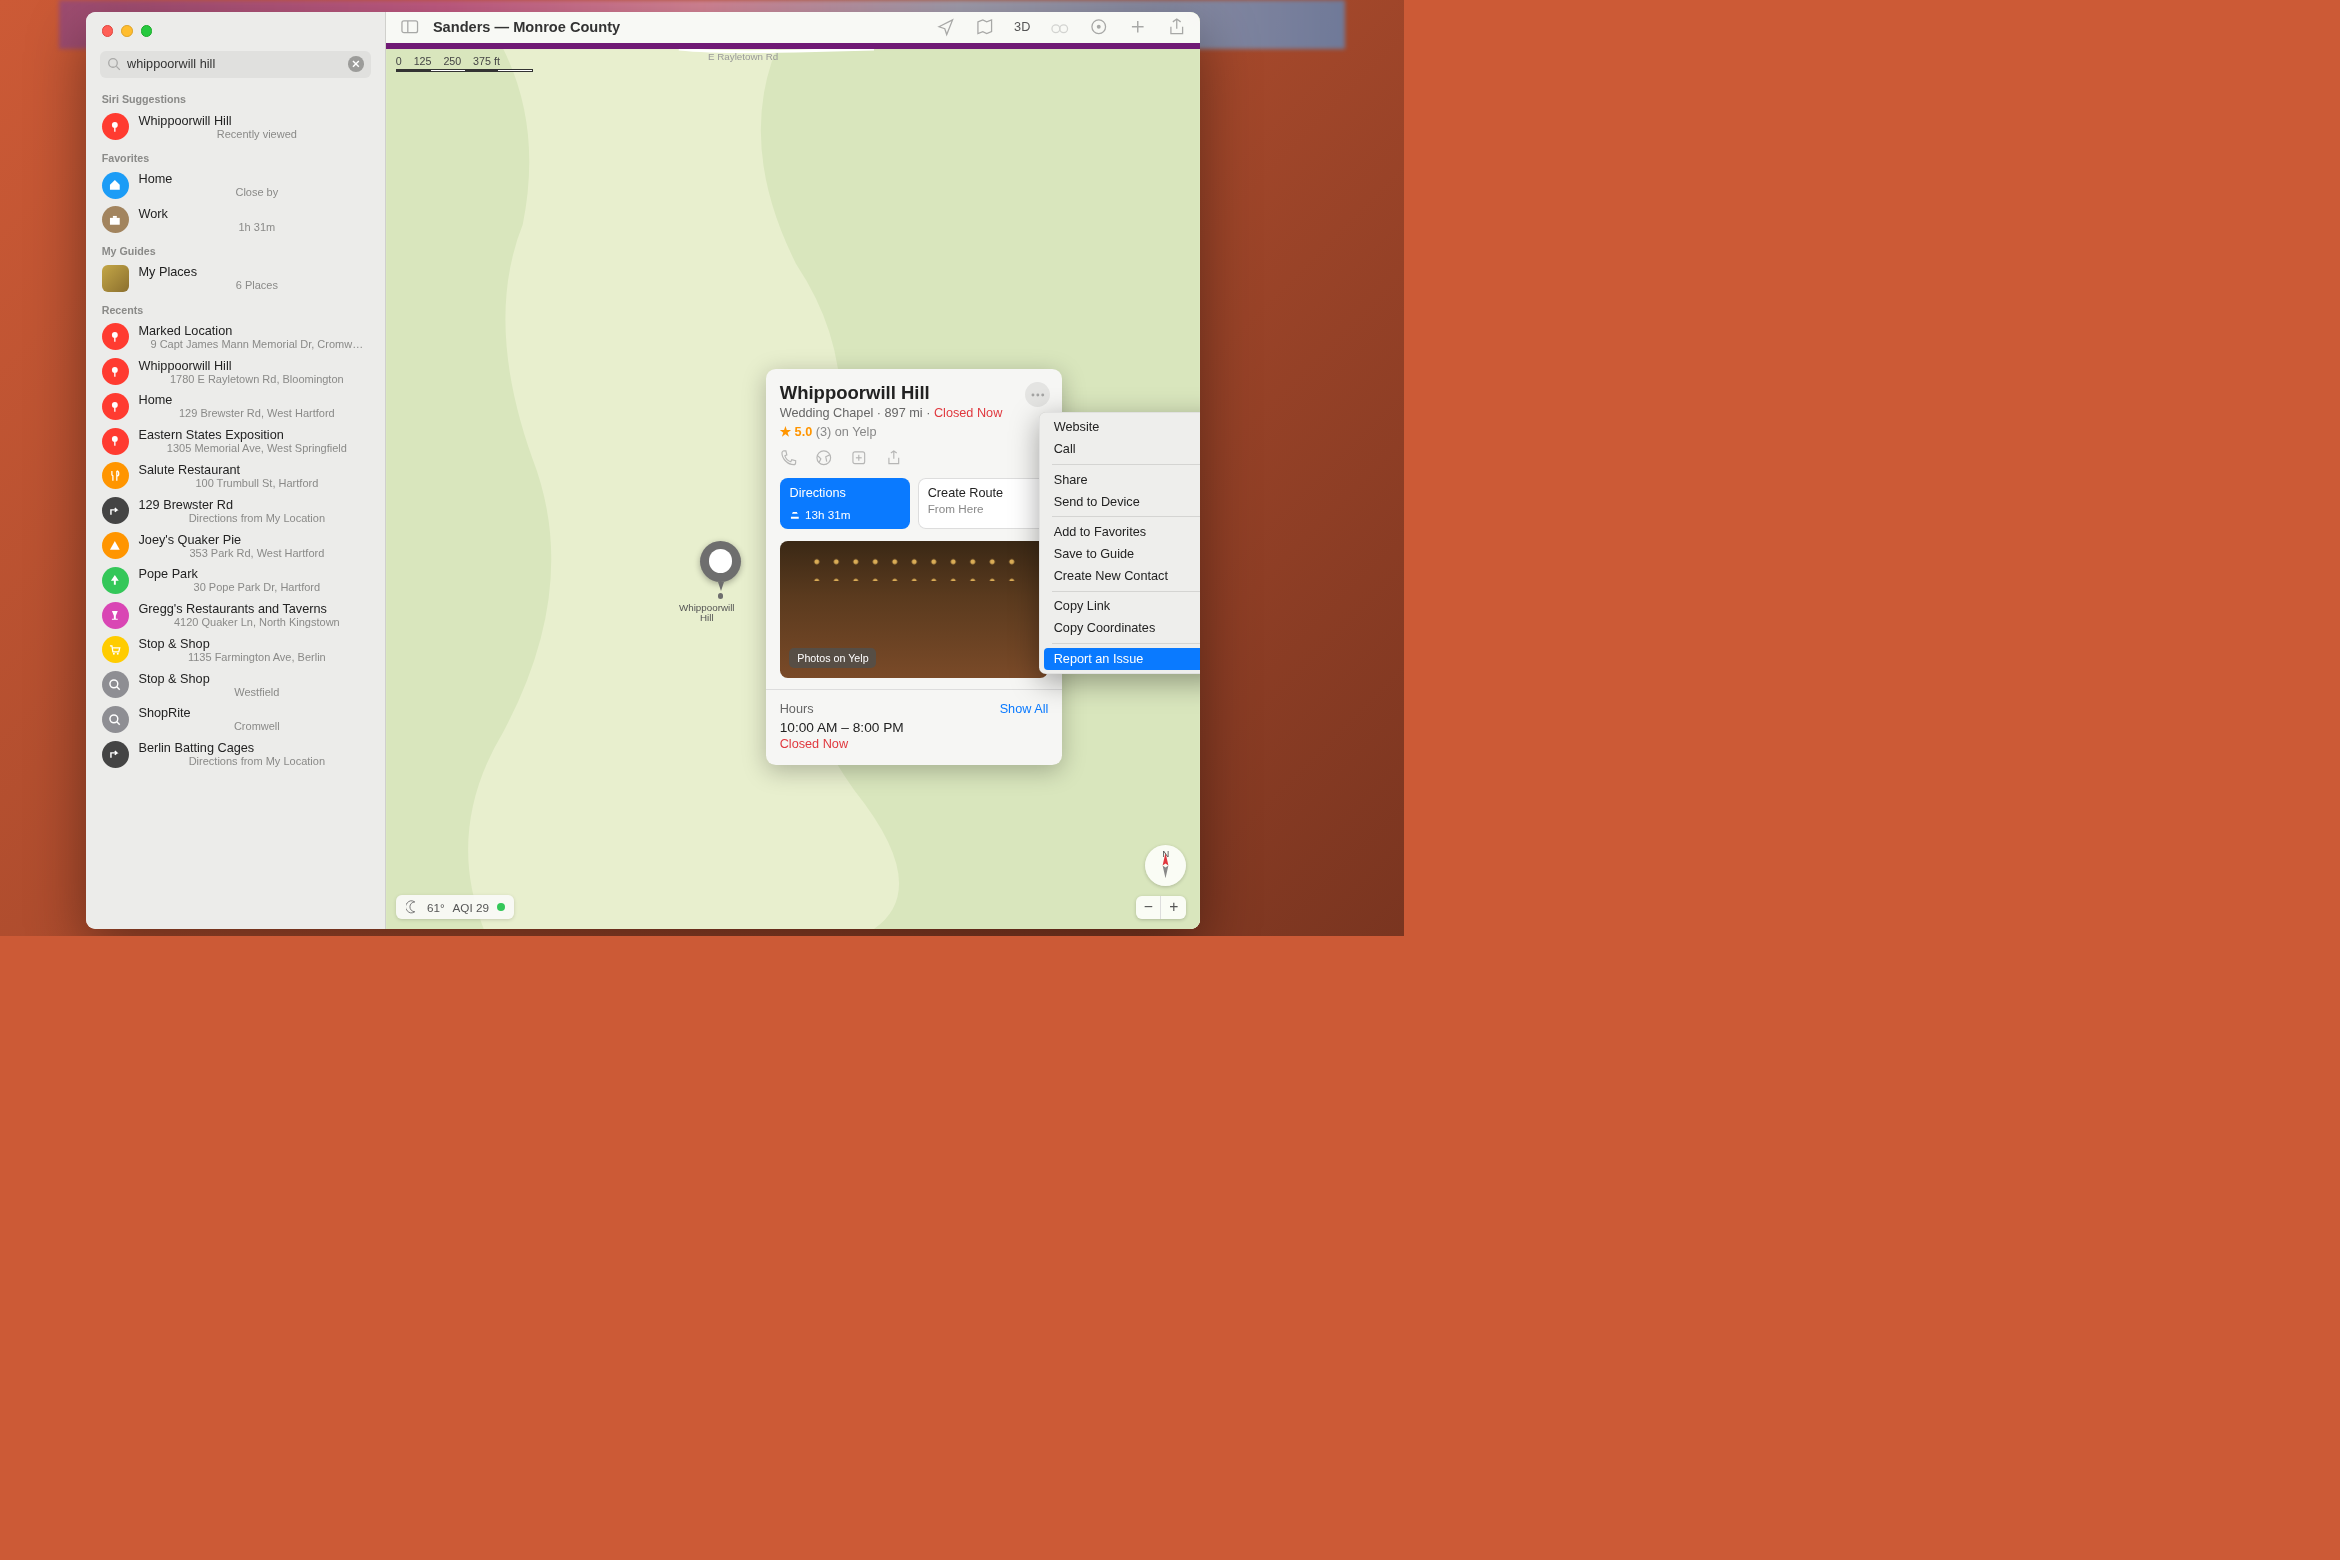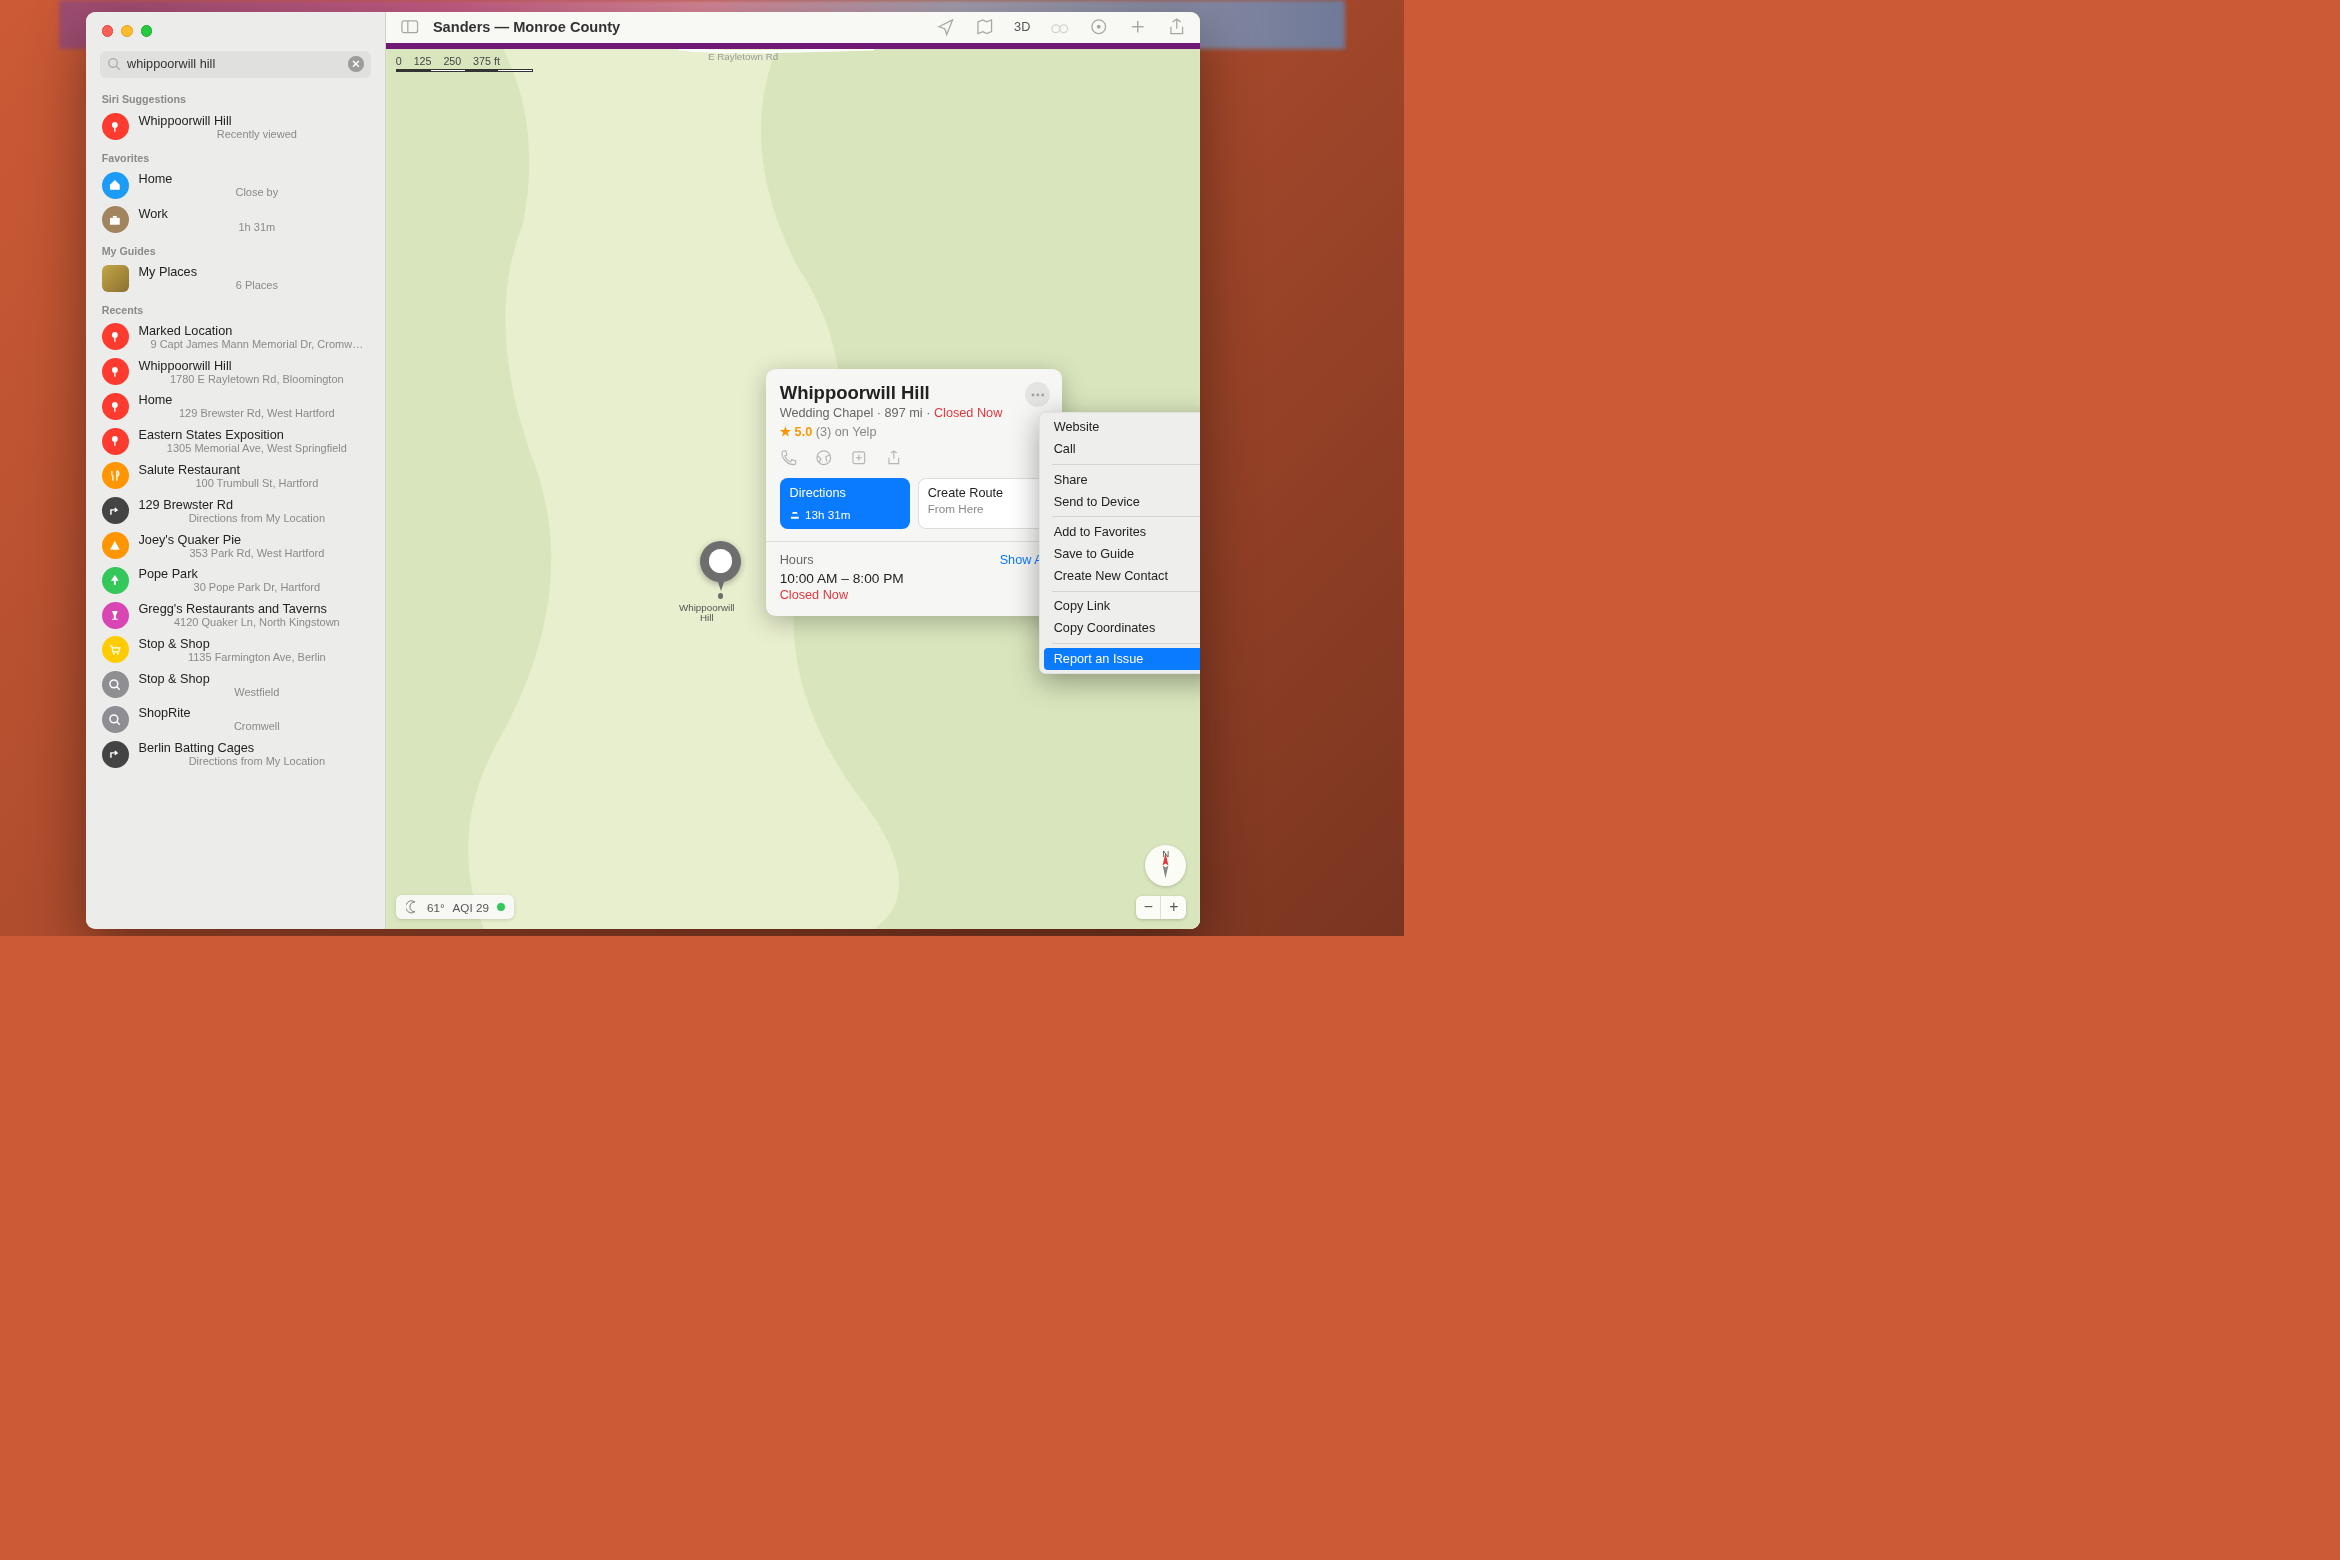--- a/index.html
+++ b/index.html
@@ -409,20 +409,23 @@
                   <path d="M2 8h8v2H2zM3 5l1-2h4l1 2" fill="#fff"></path>
                 </svg>
                 <span>13h 31m</span>
               </div>
           </div>
           <div class="btn secondary">
             <div>Create Route</div>
             <div class="bt2">From Here</div>
           </div>
         </div>
+        <div class="photo">
+          <div class="chip">Photos on Yelp</div>
+        </div>
         <hr>
         <div class="hours">
           <div class="hrow">
               <span>Hours</span>
               <a>Show All</a>
             </div>
           <div class="time">10:00 AM – 8:00 PM</div>
           <div class="cn">Closed Now</div>
         </div>
       </div>

